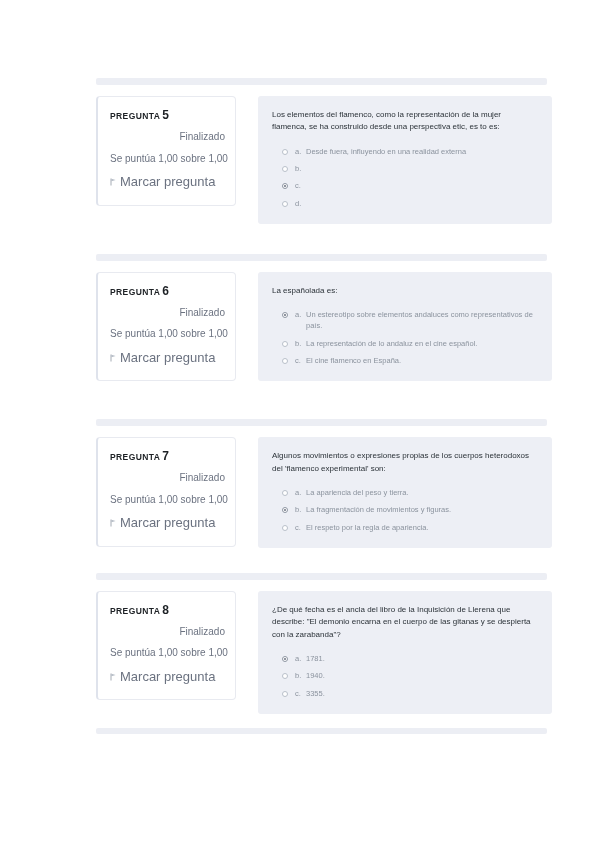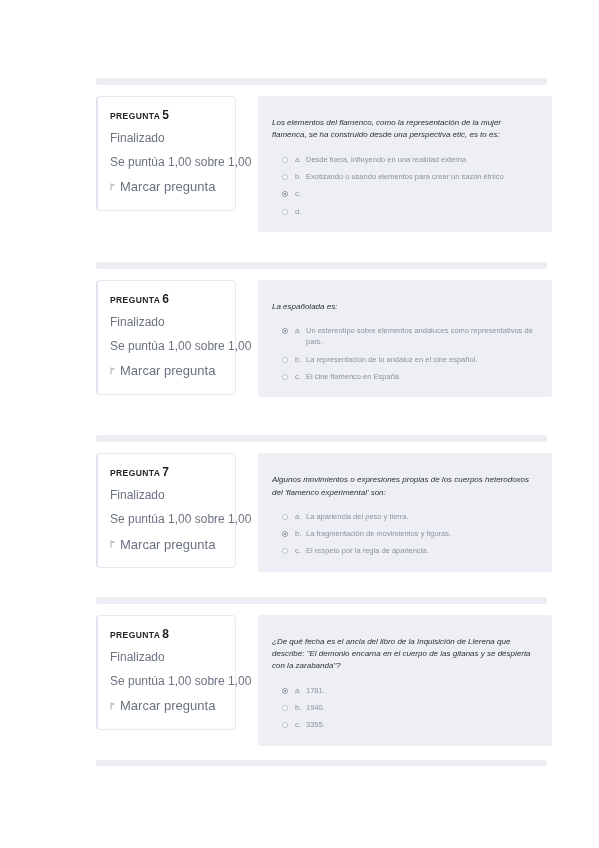--- a/index.html
+++ b/index.html
@@ -67,25 +67,26 @@
     margin: 0 0 9px 0;
     line-height: 1;
   }
   .q-info-title .qnum {
     font-size: 12px;
     font-weight: bold;
     letter-spacing: 0;
     margin-left: 2px;
   }
   .q-info-line {
-    font-size: 12px;
+    font-size: 10px;
     color: #6b7280;
     line-height: 1.35;
     margin: 0 0 8px 0;
     white-space: nowrap;
+    text-align: right;
   }
   .q-info-flag {
     font-size: 13px;
     color: #6b7280;
     line-height: 1.35;
     margin: 0;
     display: flex;
     align-items: center;
     gap: 3px;
     white-space: nowrap;
@@ -106,22 +107,21 @@
     margin-right: 47px;
     background: #edeff5;
     border-radius: 3px;
     padding: 13px 16px 15px 14px;
     box-sizing: border-box;
   }
   .q-text {
     font-size: 8px;
     color: #2b3238;
     line-height: 1.55;
-    margin: 8px 0 12px 0;
-    font-style: italic;
+    margin: 0 0 12px 0;
   }
   .q-options {
     margin: 0;
     padding: 0;
     list-style: none;
   }
   .q-option {
     display: flex;
     align-items: flex-start;
     font-size: 7.5px;
@@ -195,21 +195,20 @@
           <div class="q-text">Los elementos del flamenco, como la representación de la mujer flamenca, se ha construido desde una perspectiva etic, es to es:</div>
           <ul class="q-options">
             <li class="q-option">
               <span class="radio"></span>
               <span class="opt-letter">a.</span>
               <span class="opt-text">Desde fuera, influyendo en una realidad externa</span>
             </li>
             <li class="q-option">
               <span class="radio"></span>
               <span class="opt-letter">b.</span>
-              <span class="opt-text">Exotizando o usando elementos para crear un sazón étnico</span>
             </li>
             <li class="q-option">
               <span class="radio checked"></span>
               <span class="opt-letter">c.</span>
             </li>
             <li class="q-option">
               <span class="radio"></span>
               <span class="opt-letter">d.</span>
             </li>
           </ul>

